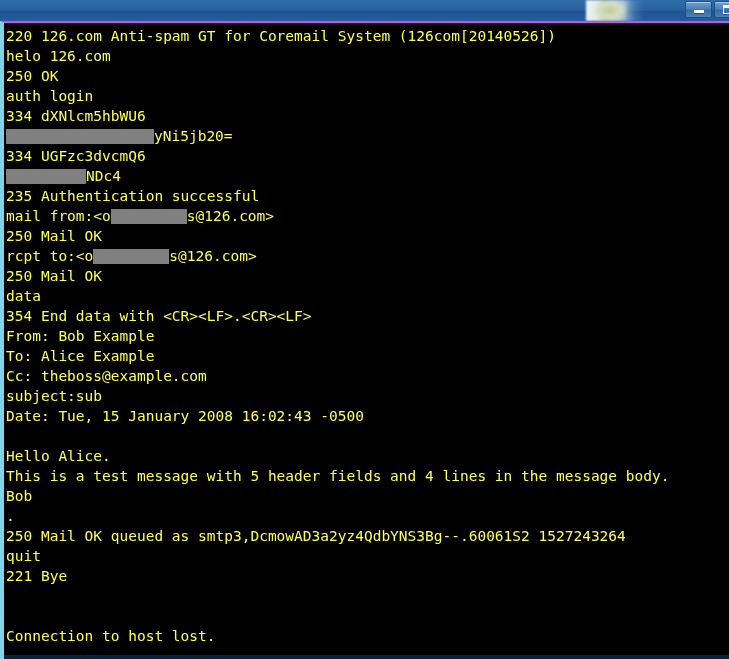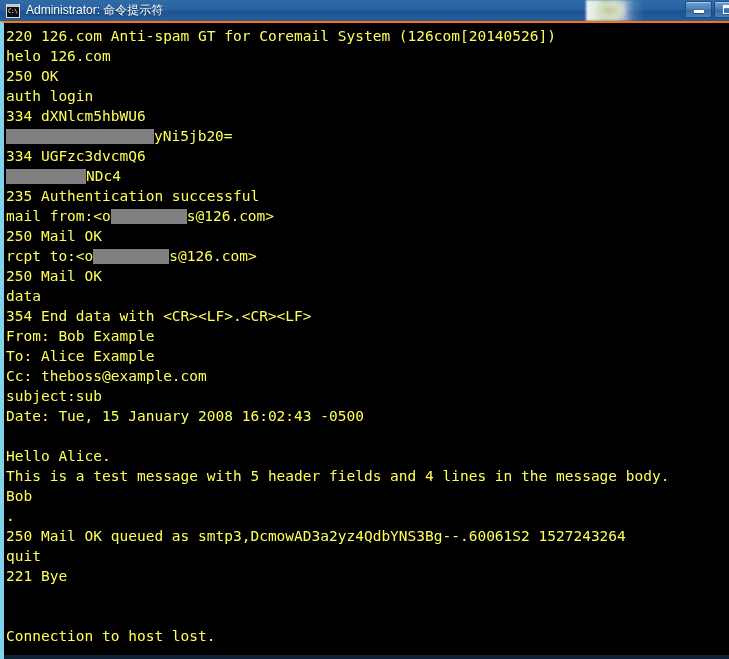--- a/index.html
+++ b/index.html
@@ -156,21 +156,21 @@
 
   
   #terminal-frame {
     position: absolute;
     left: 0;
     top: 21px;
     width: 729px;
     height: 638px;
     background: #000000;
     border-left: 4px solid #7fd4ea;
-    border-top: 2px solid #f97316;
+    border-top: 2px solid #d946ef;
     overflow: hidden;
   }
   #terminal-frame::after {
     content: "";
     position: absolute;
     left: 0; right: 0; bottom: 0;
     height: 4px;
     background: #0f2235;
   }
   #console {
@@ -198,24 +198,20 @@
 <body>
 
 <div id="desktop"></div>
 
 <div id="window">
 
   <div id="titlebar">
     <div id="glass-gap"></div>
     <div id="glass-blob"></div>
 
-    <div id="titlebar-left">
-      <div id="app-icon"></div>
-      <div id="title-text">Administrator: 命令提示符</div>
-    </div>
 
     <div id="win-buttons">
       <div class="win-btn">
         <span class="glyph">
             <span class="bar-glyph"></span>
           </span>
       </div>
       <div class="win-btn">
         <span class="glyph">
             <span class="box-glyph"></span>

